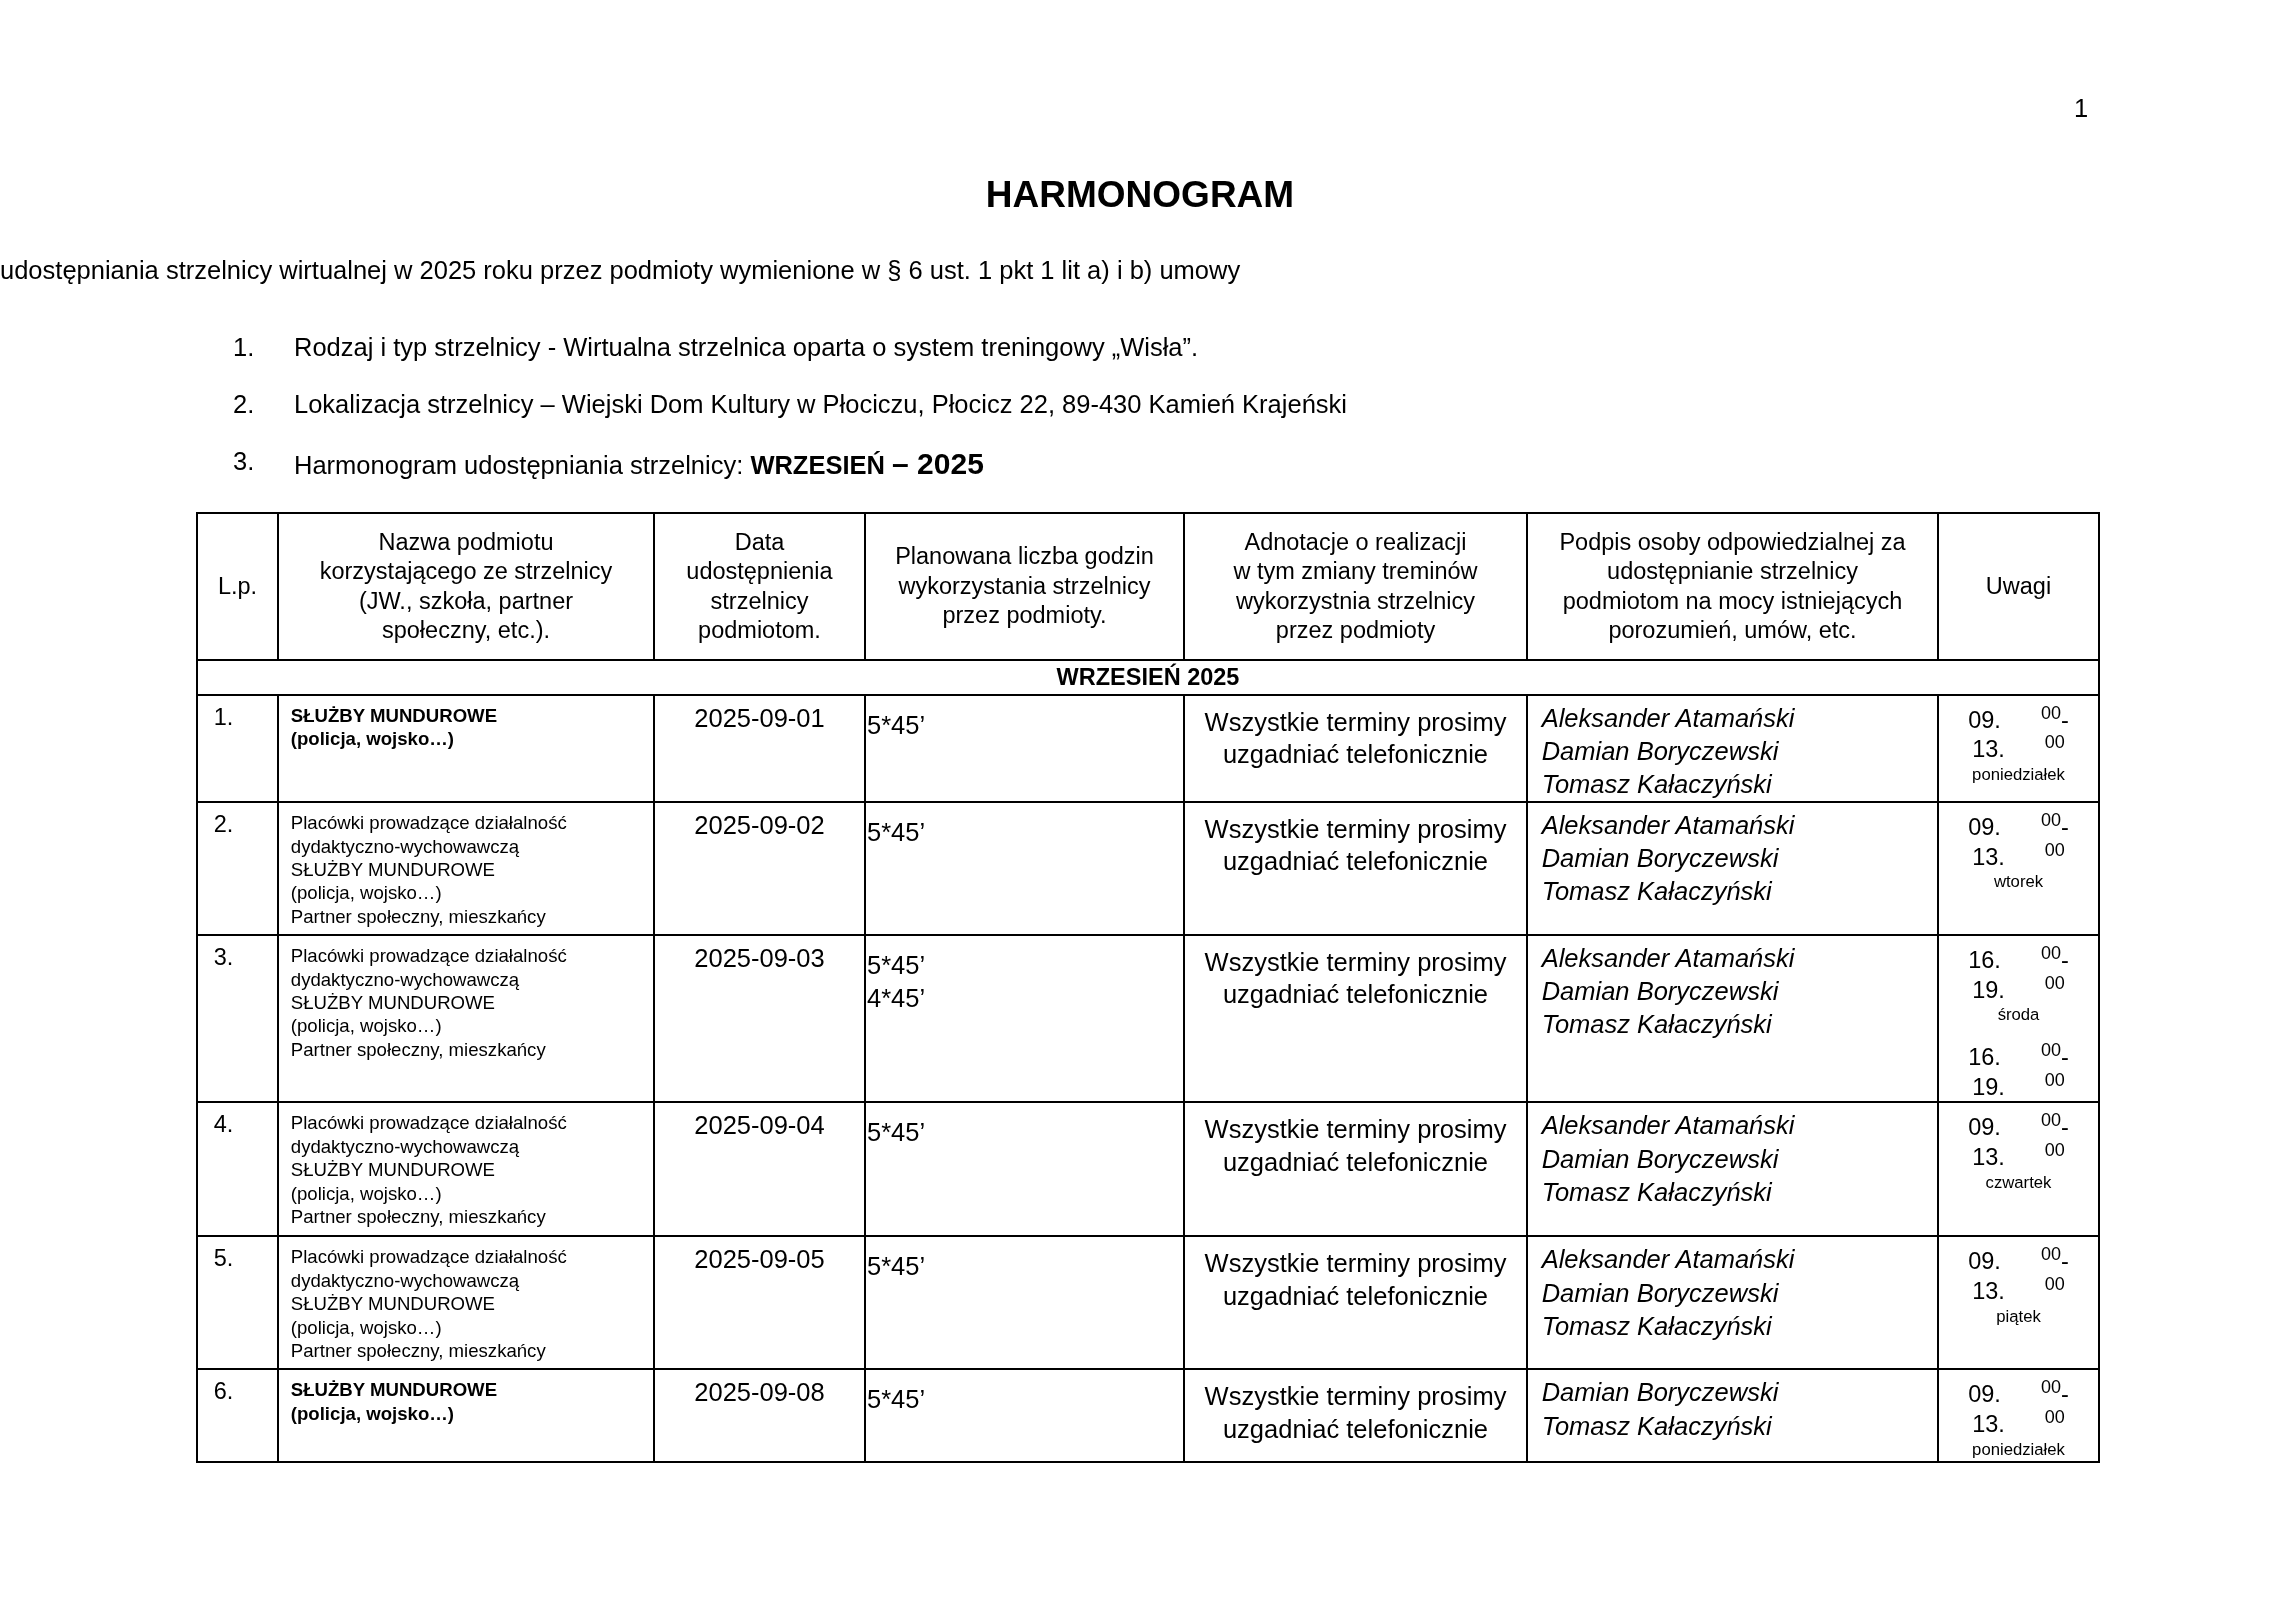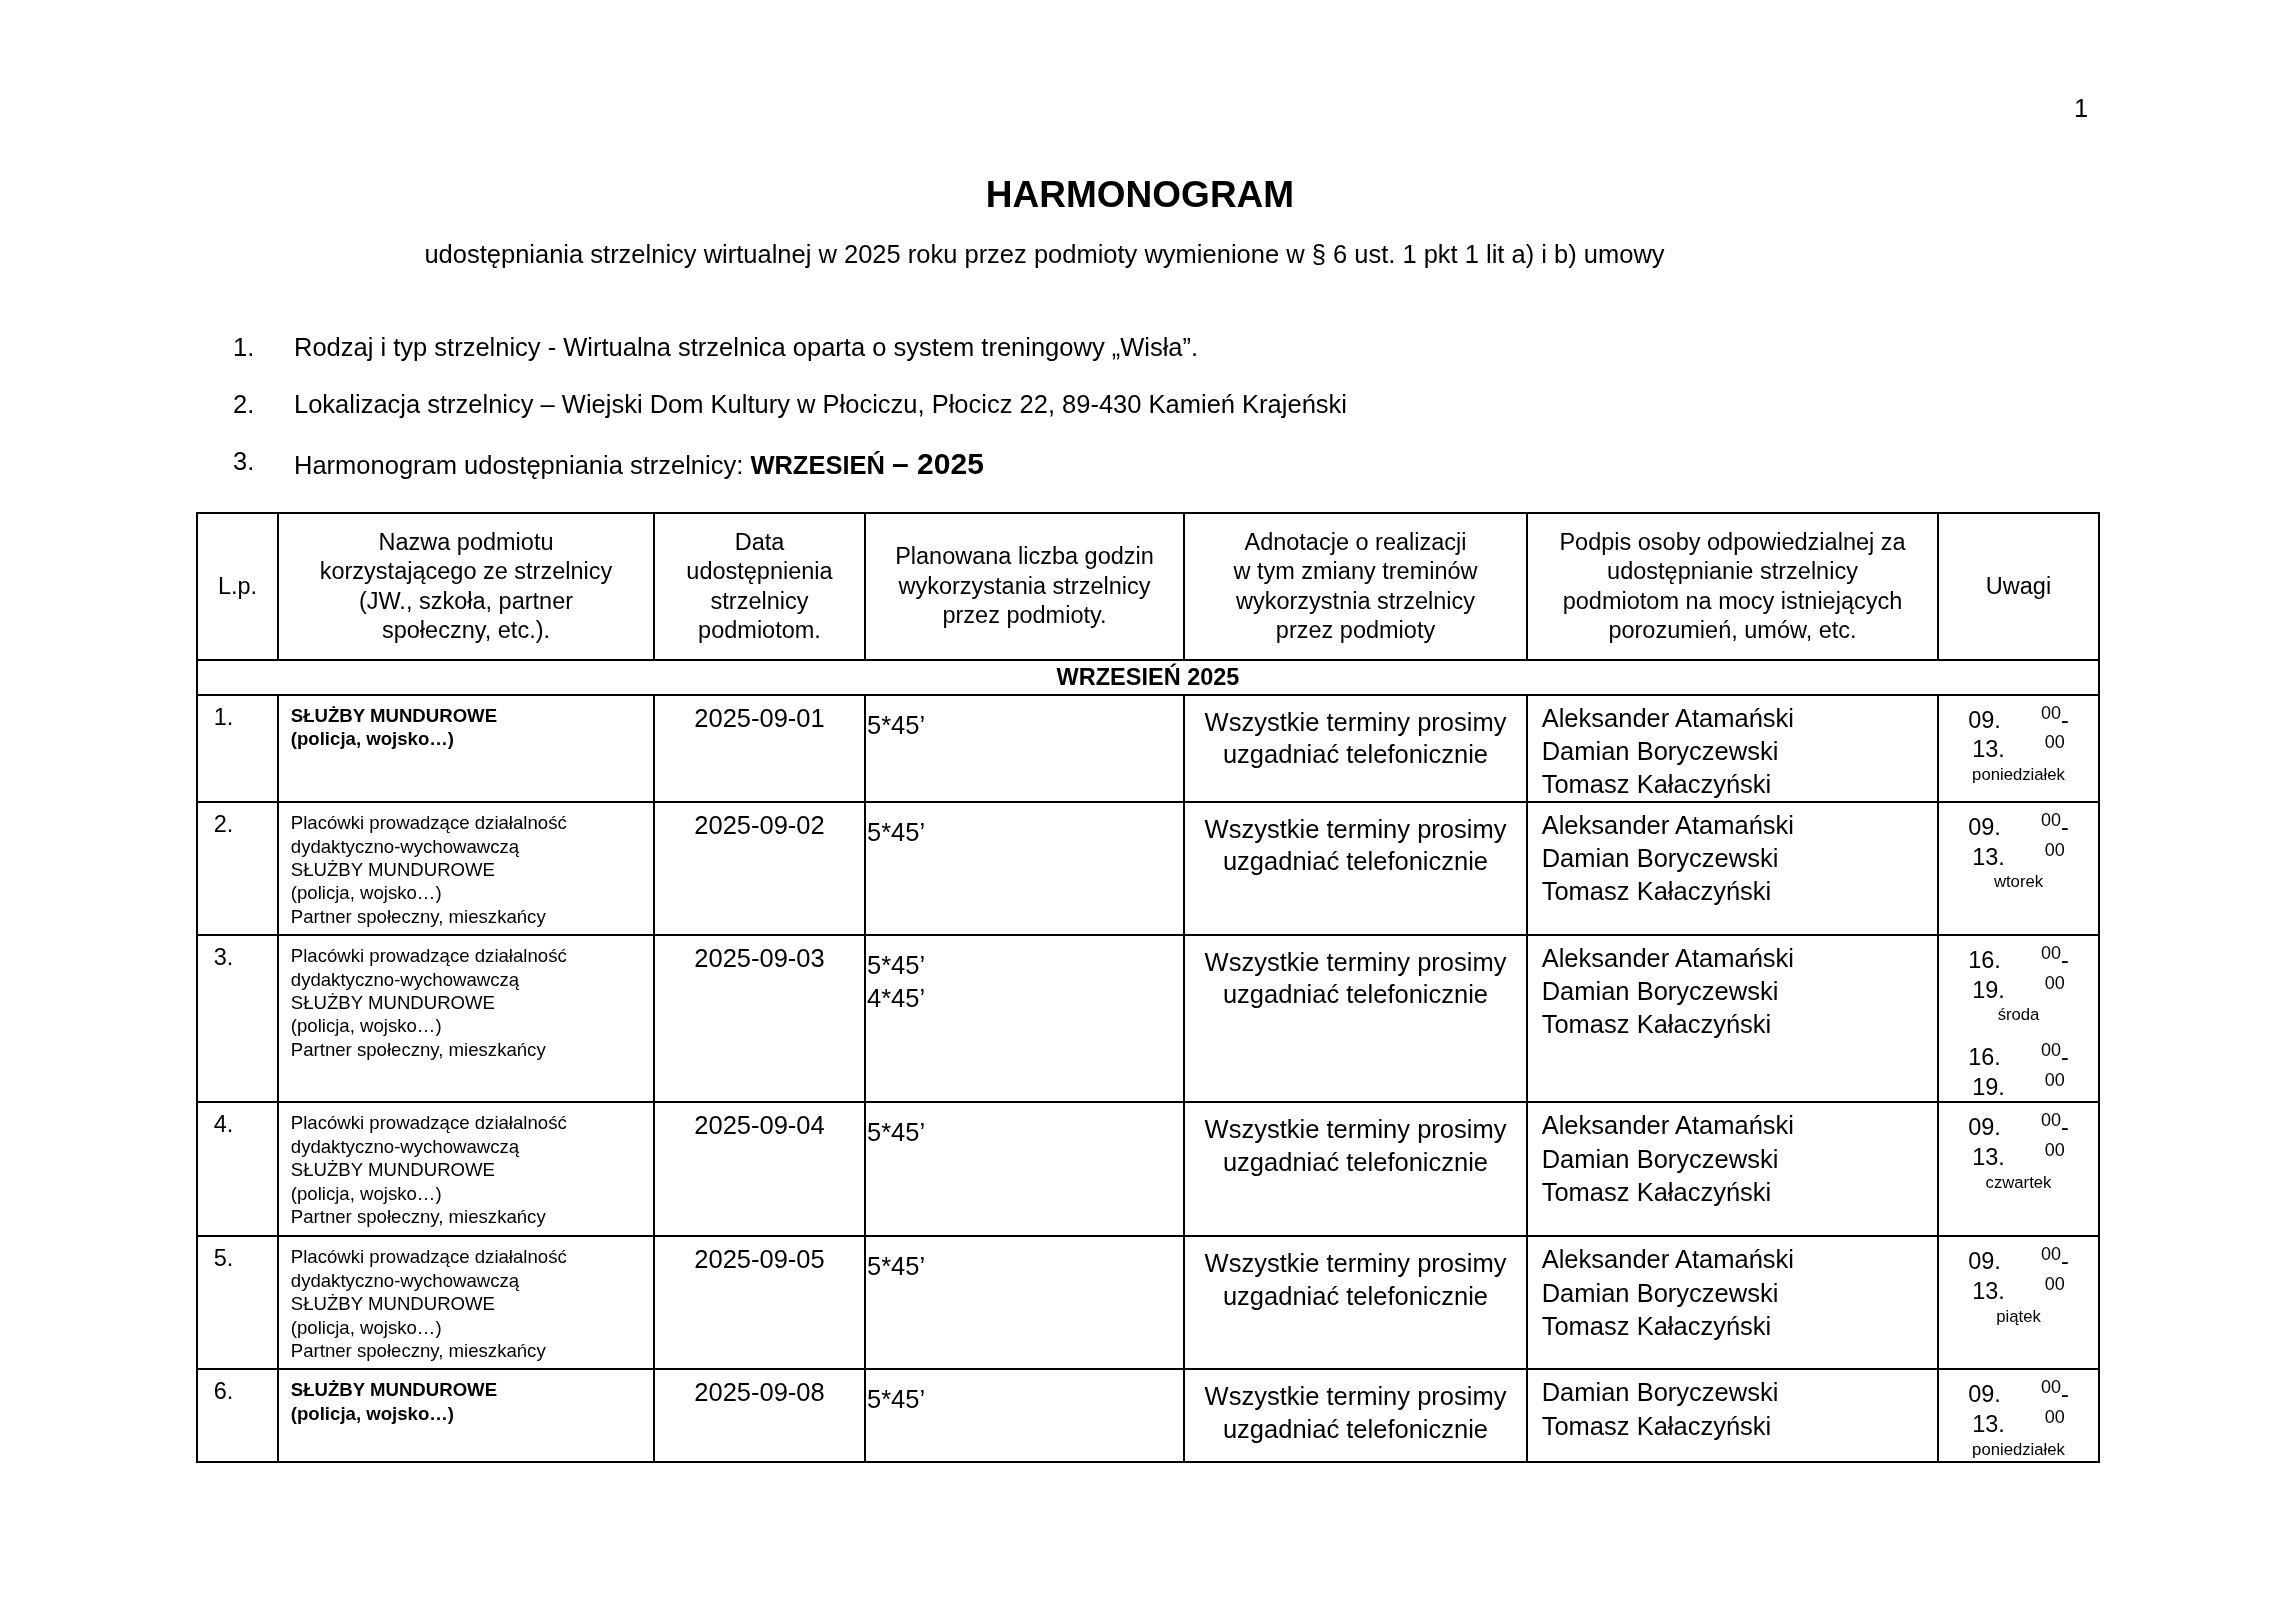--- a/index.html
+++ b/index.html
@@ -10,22 +10,22 @@
     position: relative; overflow: hidden;
   }
 
   .page-number { position: absolute; top: 94px; left: 2074px; font-size: 25.5px; }
 
   .doc-title {
     position: absolute; top: 174px; left: 0; width: 2280px;
     text-align: center; font-size: 37px; font-weight: bold;
   }
   .doc-subtitle {
-    position: absolute; top: 240px; left: 0; width: 2089px;
-    text-align: center; font-size: 25.5px;
+    position: absolute; top: 256px; left: 0; width: 2089px;
+    text-align: left; font-size: 25.5px;
   }
 
   .num-list { position: absolute; top: 333px; left: 233px; font-size: 25.5px; }
   .list-item { display: flex; margin-bottom: 28px; }
   .list-num { flex: 0 0 61px; width: 61px; }
   .li-bold  { font-weight: bold; }
   .li-bold2 { font-weight: bold; font-size: 30px; }
 
   table.schedule {
     position: absolute; top: 512px; left: 196px; width: 1901px;
@@ -55,21 +55,21 @@
 
   td.c-lp   { vertical-align: top; padding: 7.8px 0 0 15.7px; font-size: 23.5px; }
   td.c-name {
     vertical-align: top; padding: 7.8px 7.8px 0 11.8px;
     font-size: 18.6px; line-height: 1.26; white-space: pre-line;
   }
   td.c-name.bold { font-weight: bold; }
   td.c-date  { vertical-align: top; text-align: center; padding-top: 7.8px;  font-size: 25.5px; }
   td.c-hours { vertical-align: top; text-align: left; padding-top: 13px;  font-size: 25.5px; line-height: 1.28; white-space: pre-line; }
   td.c-notes { vertical-align: top; text-align: center; padding-top: 9.8px; font-size: 25.5px; line-height: 1.27; white-space: pre-line; margin-left: 36px; }
-  td.c-sig   { vertical-align: top; text-align: left;  padding: 5.9px 3.9px 0 13.7px; font-size: 25.5px; line-height: 1.3; white-space: pre-line; }
+  td.c-sig   { vertical-align: top; text-align: left;  padding: 5.9px 3.9px 0 13.7px; font-size: 25.5px; line-height: 1.3; white-space: pre-line; font-style: italic; }
   td.c-remarks { vertical-align: top; text-align: center; padding-top: 7.8px; }
 
   .rtime { font-size: 23.5px; line-height: 1.1; }
   .rtime sup { font-size: 18px; vertical-align: super; margin-left: 40px; }
   .rday  { font-size: 16.7px; margin-top: 2px; }
   .rtime2 { margin-top: 15.7px; }
 </style>
 </head>
 <body>
 

